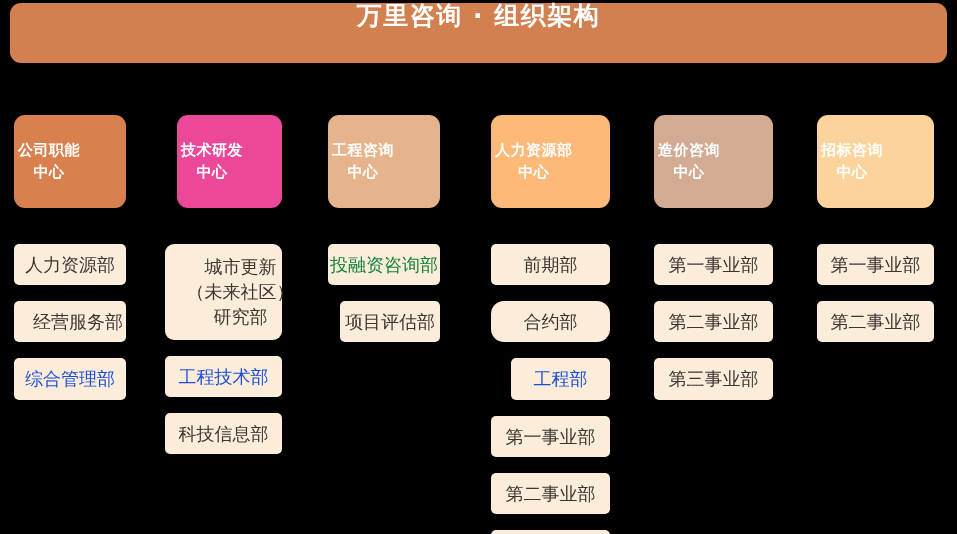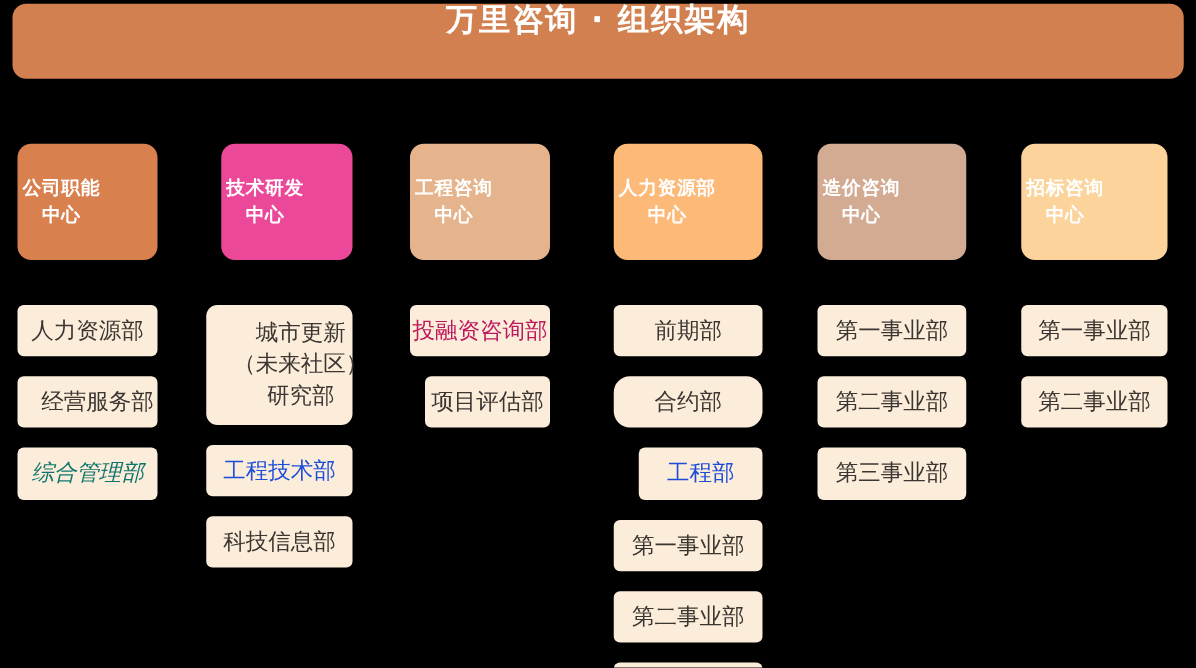--- a/index.html
+++ b/index.html
@@ -129,21 +129,21 @@
           <div class="item-box" style="background: rgb(252, 237, 218); color: rgb(59, 54, 50);">
             <div>
               <span class="item-line">人力资源部</span>
             </div>
           </div>
           <div class="item-box" style="background: rgb(252, 237, 218); color: rgb(59, 54, 50); padding-left: 20px;">
             <div>
               <span class="item-line">经营服务部</span>
             </div>
           </div>
-          <div class="item-box" style="background: rgb(252, 237, 218); color: #0f766e; font-style: italic;">
+          <div class="item-box" style="background: rgb(252, 237, 218); color: #1d4ed8;">
             <div>
               <span class="item-line">综合管理部</span>
             </div>
           </div>
         </div>
       </div>
       <div class="column" style="left: 165px; width: 117px;">
         <div class="col-header" style="background: #ec4899; margin-left: 12px;">
           <div>
             <span class="item-line">技术研发</span>
@@ -171,21 +171,21 @@
         </div>
       </div>
       <div class="column" style="left: 328px; width: 112px;">
         <div class="col-header" style="background: rgb(229, 180, 140);">
           <div>
             <span class="item-line">工程咨询</span>
             <span class="item-line">中心</span>
           </div>
         </div>
         <div class="items">
-          <div class="item-box" style="background: rgb(252, 237, 218); color: #be185d;">
+          <div class="item-box" style="background: rgb(252, 237, 218); color: #15803d;">
             <div>
               <span class="item-line">投融资咨询部</span>
             </div>
           </div>
           <div class="item-box" style="background: rgb(252, 237, 218); color: rgb(59, 54, 50); margin-left: 12px;">
             <div>
               <span class="item-line">项目评估部</span>
             </div>
           </div>
         </div>

